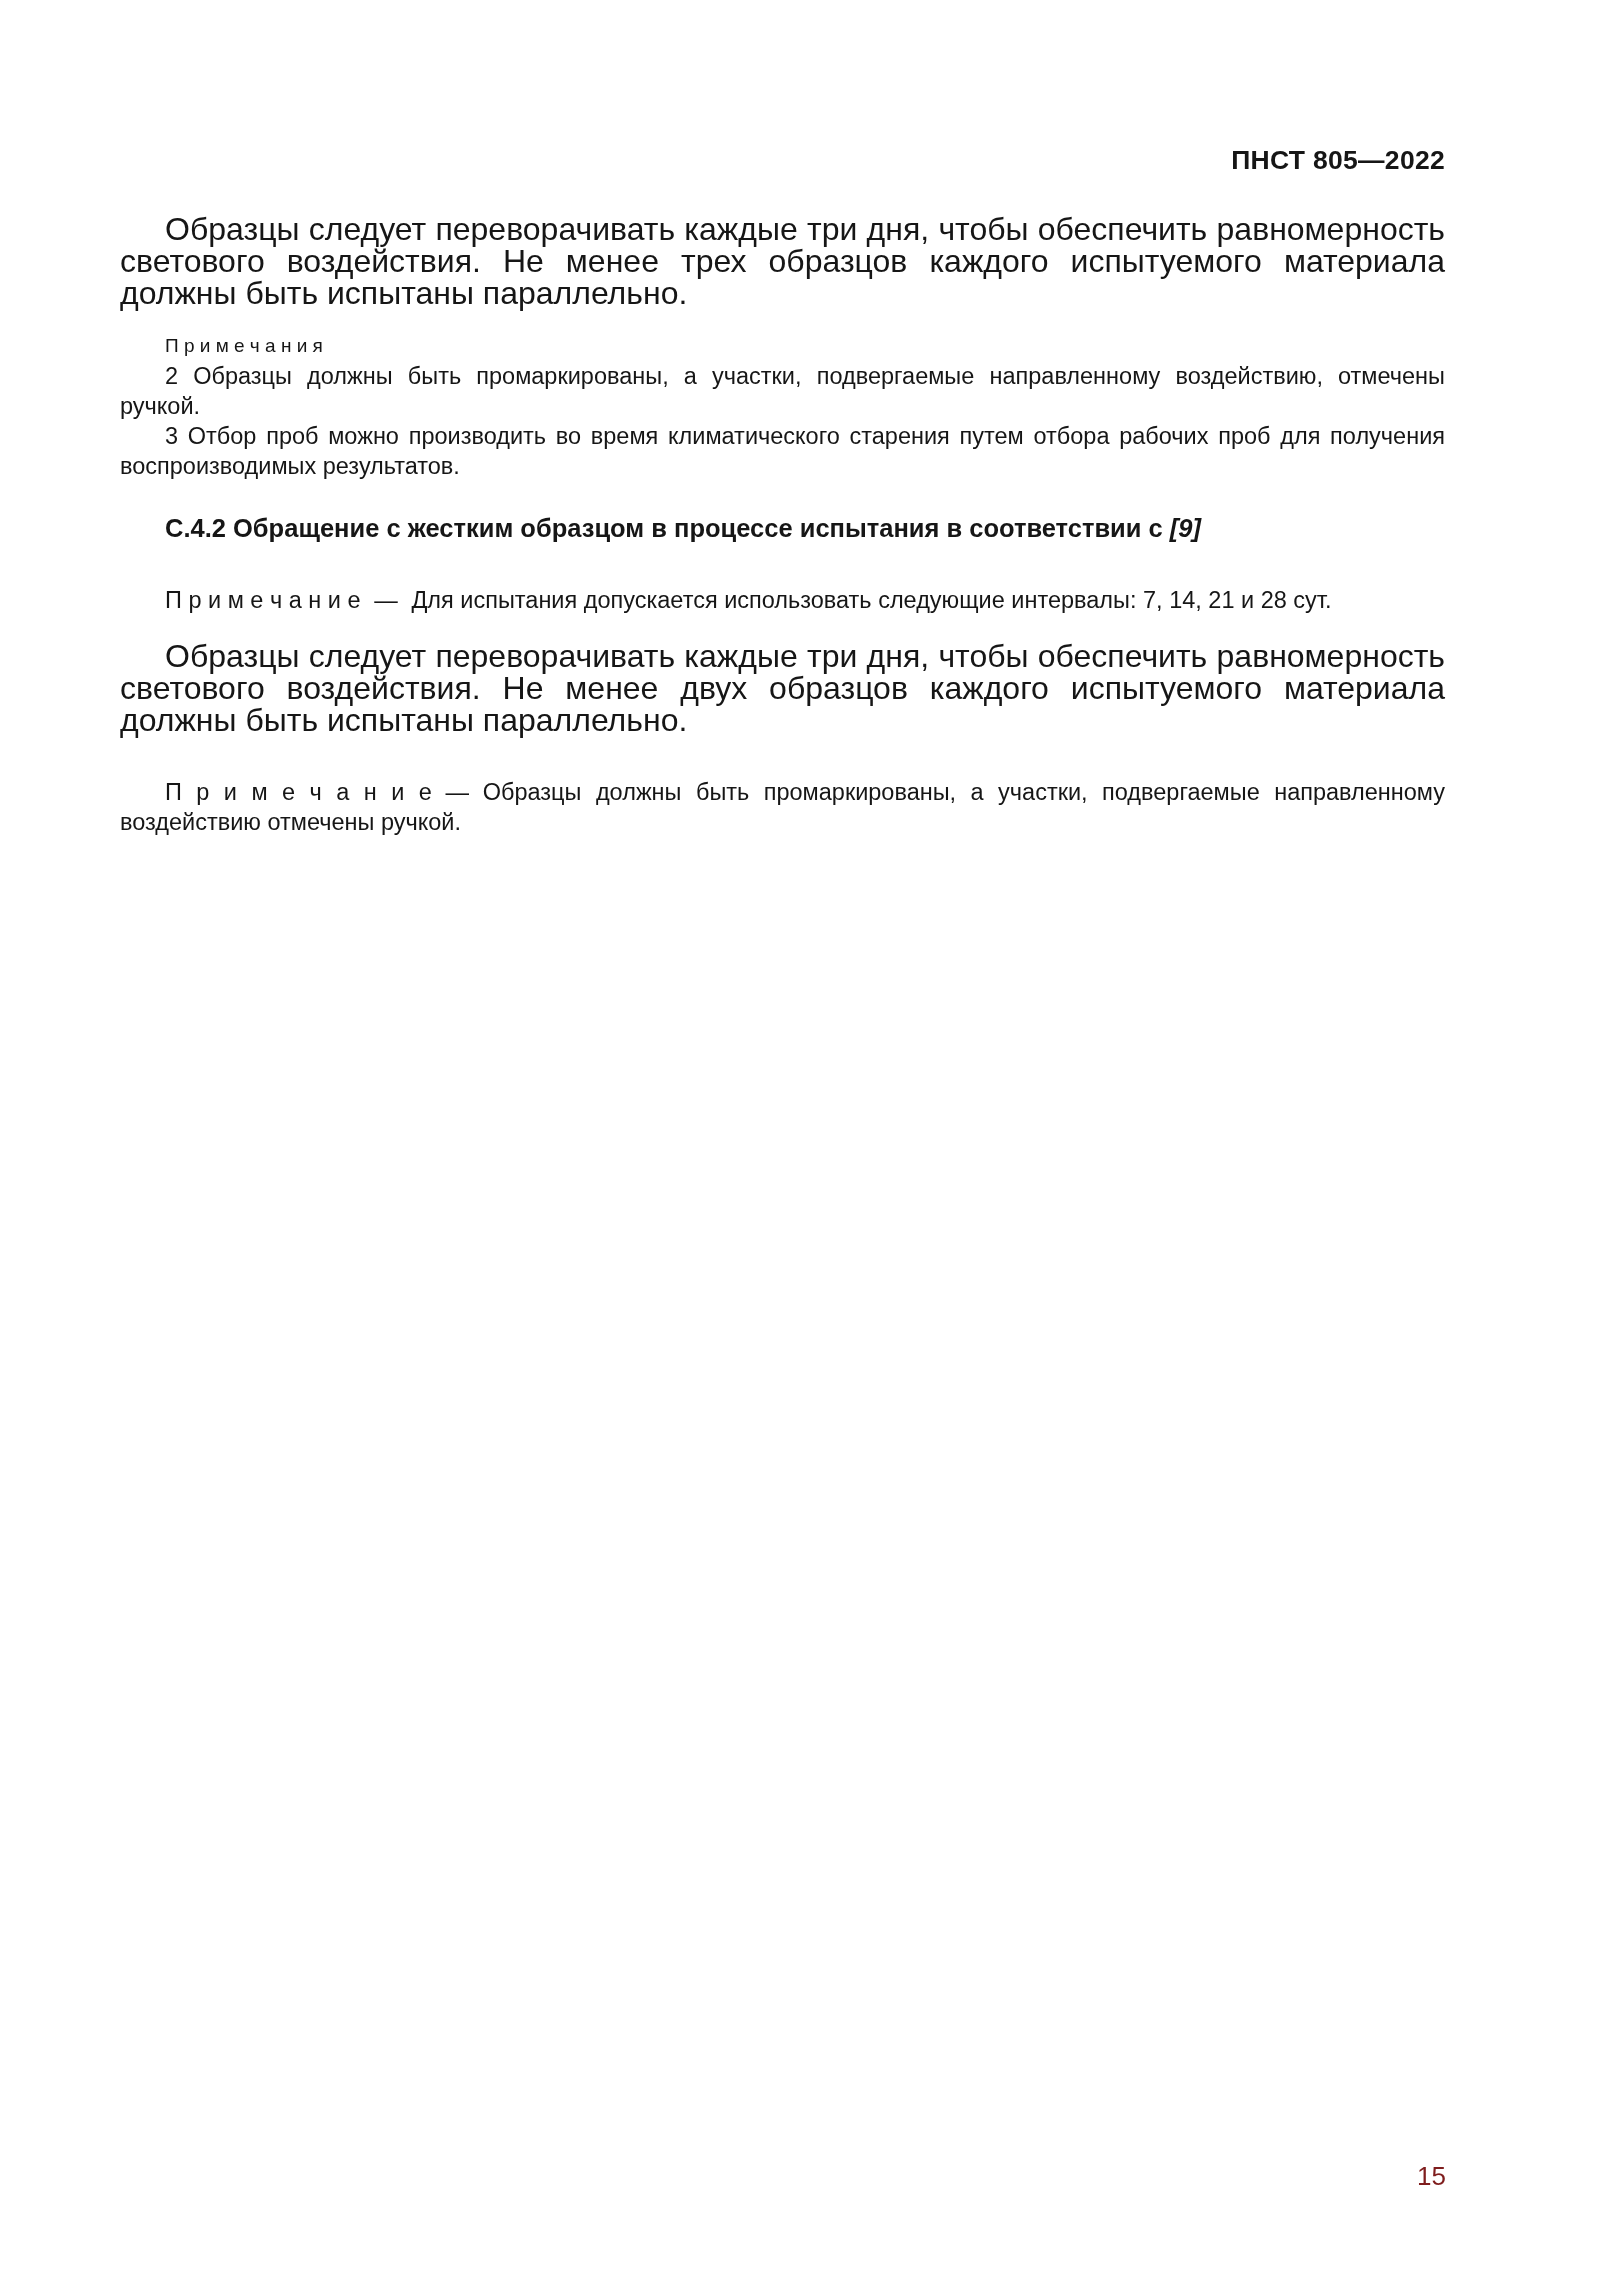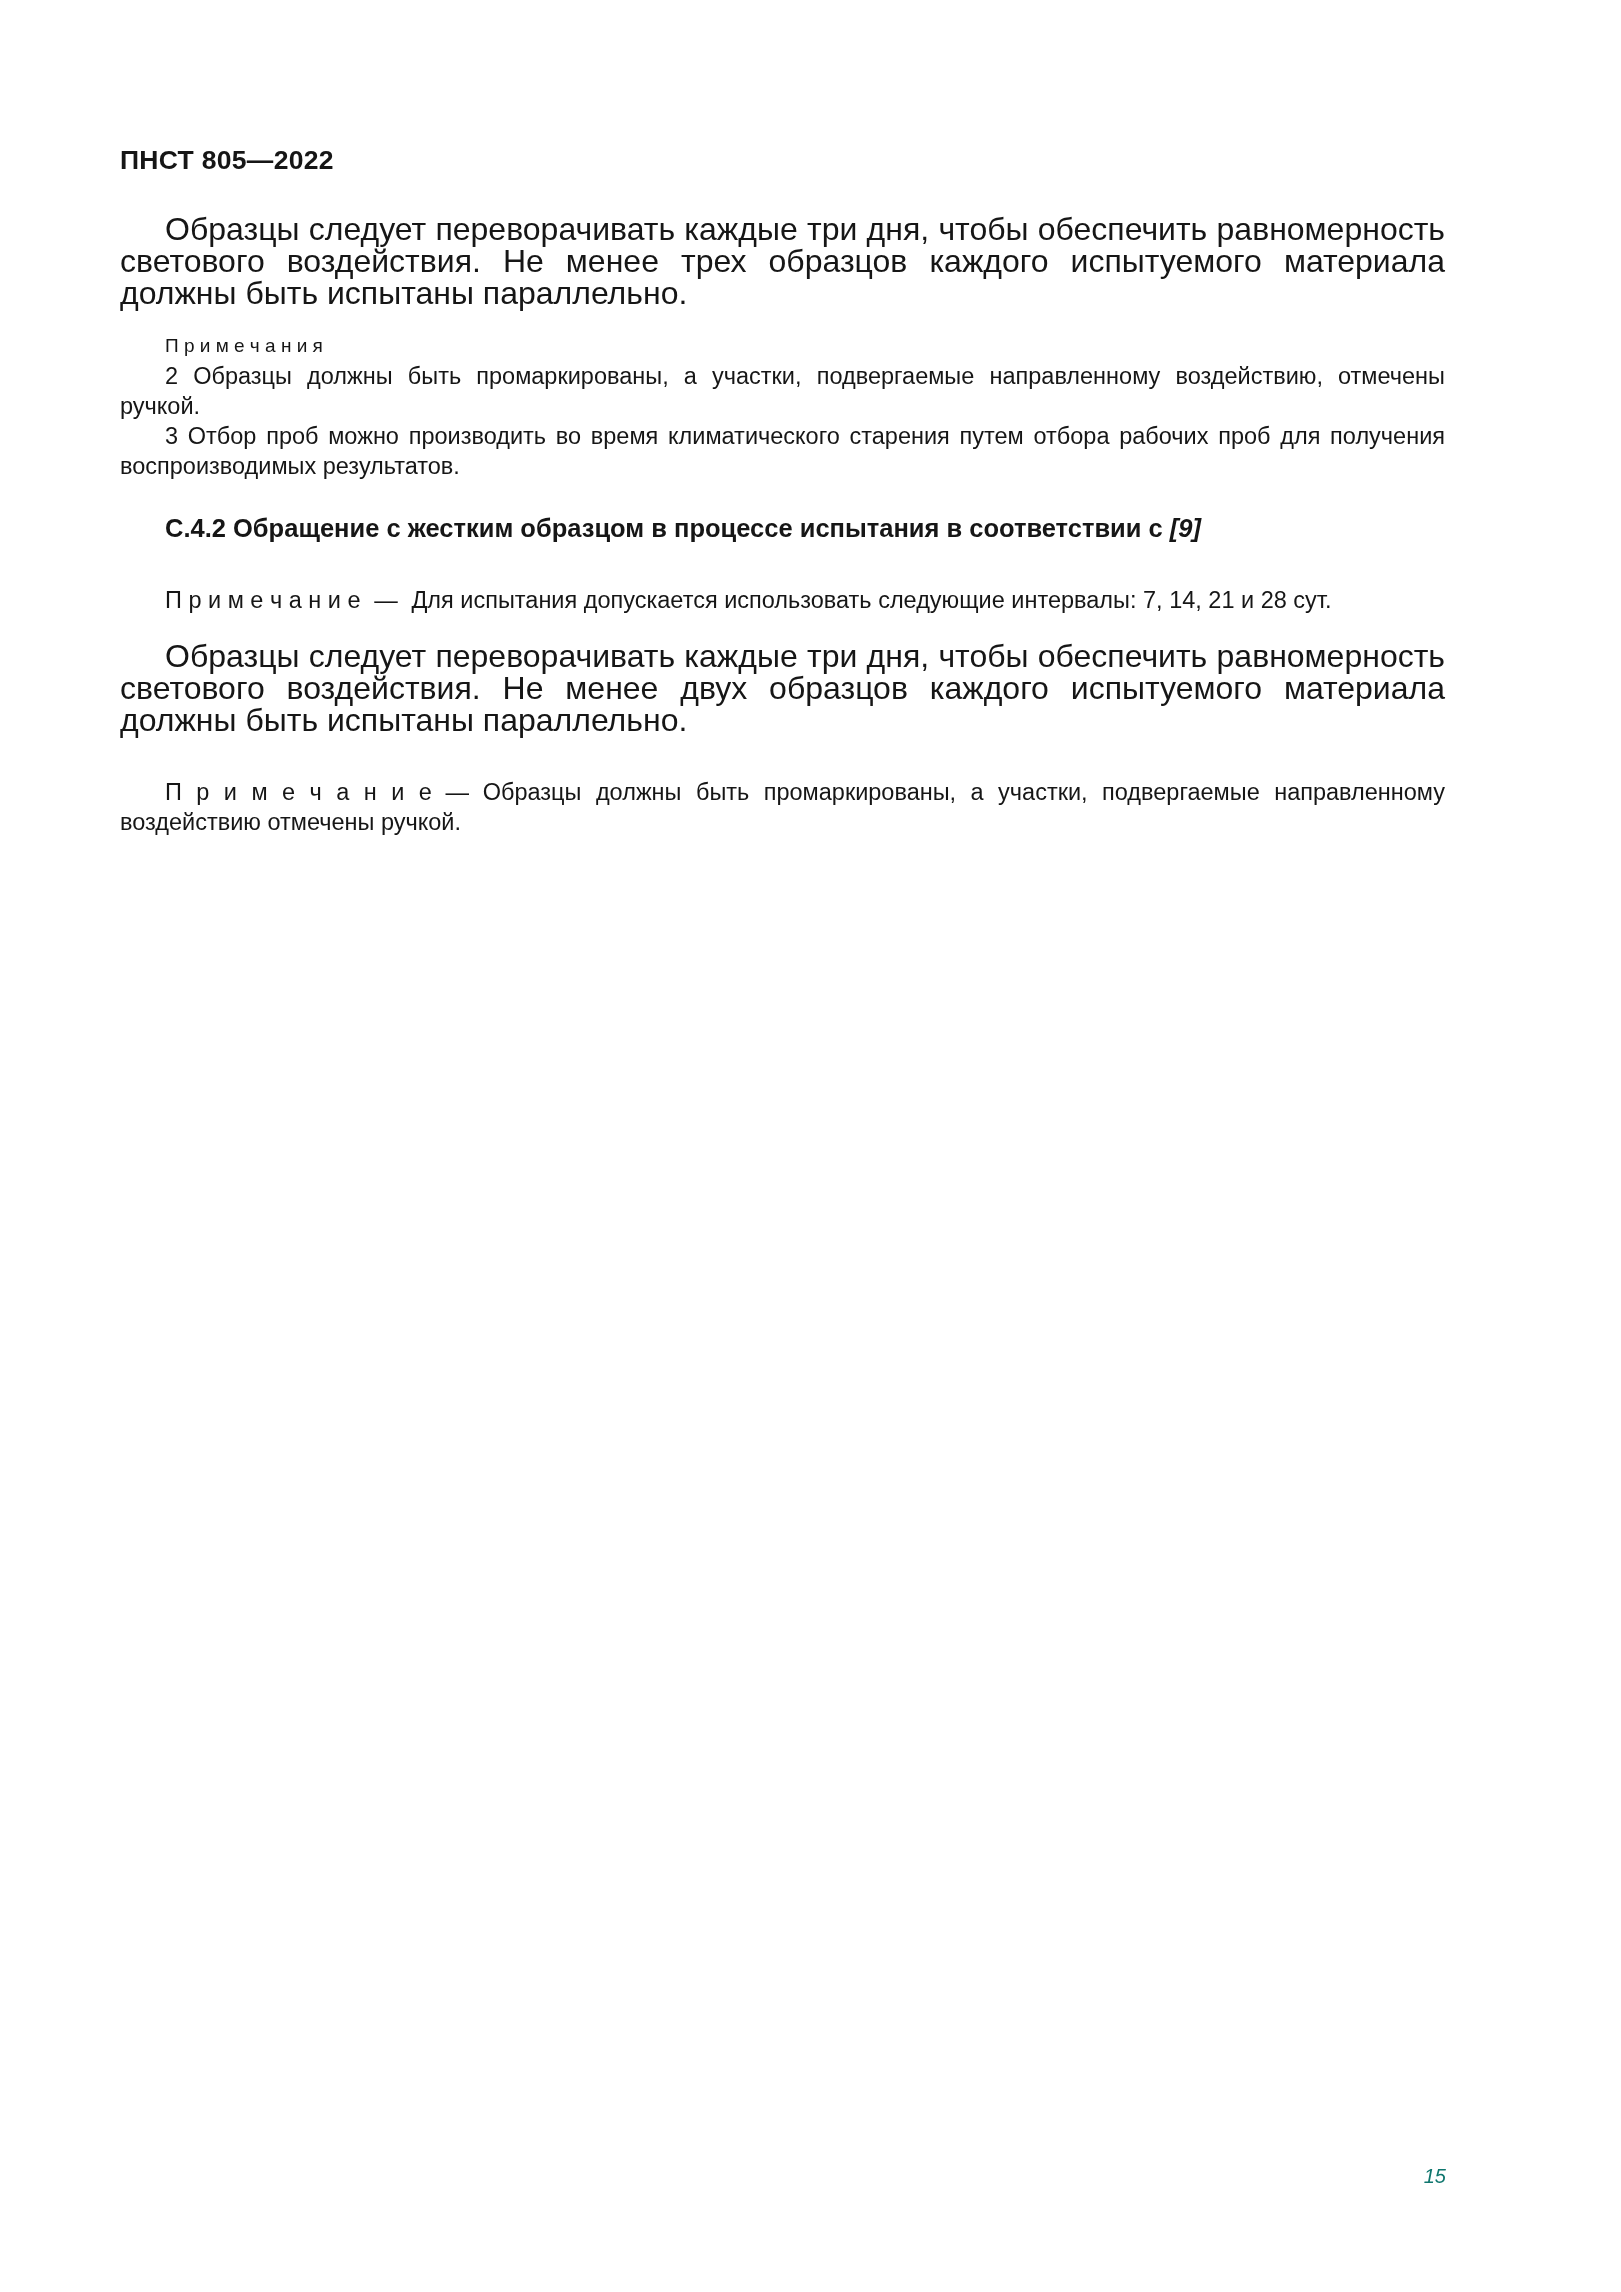--- a/index.html
+++ b/index.html
@@ -16,20 +16,21 @@
     color: #161616;
     overflow: hidden;
   }
   .content {
     position: absolute;
     left: 120px;
     top: 145px;
     width: 1325px;
   }
   .doc-header {
+    text-align: right;
     font-weight: bold;
     font-size: 26.5px;
     line-height: 31px;
     letter-spacing: 0.3px;
   }
   .body-para {
     font-size: 32px;
     line-height: 32px;
     text-align: justify;
     text-indent: 45px;
@@ -64,24 +65,23 @@
   .note-single {
     margin-top: 41px;
   }
   .note .dash {
     margin: 0 13.7px;
   }
   .page-number {
     position: absolute;
     right: 175px;
     bottom: 102px;
-    font-size: 20px;
+    font-size: 26px;
     line-height: 29px;
-    color: #0f766e;
-    font-style: italic;
+    color: #7f1d1d;
   }
 </style>
 </head>
 <body>
 
 <div class="page">
   <div class="content">
 
     <div class="doc-header">ПНСТ 805—2022</div>
 

